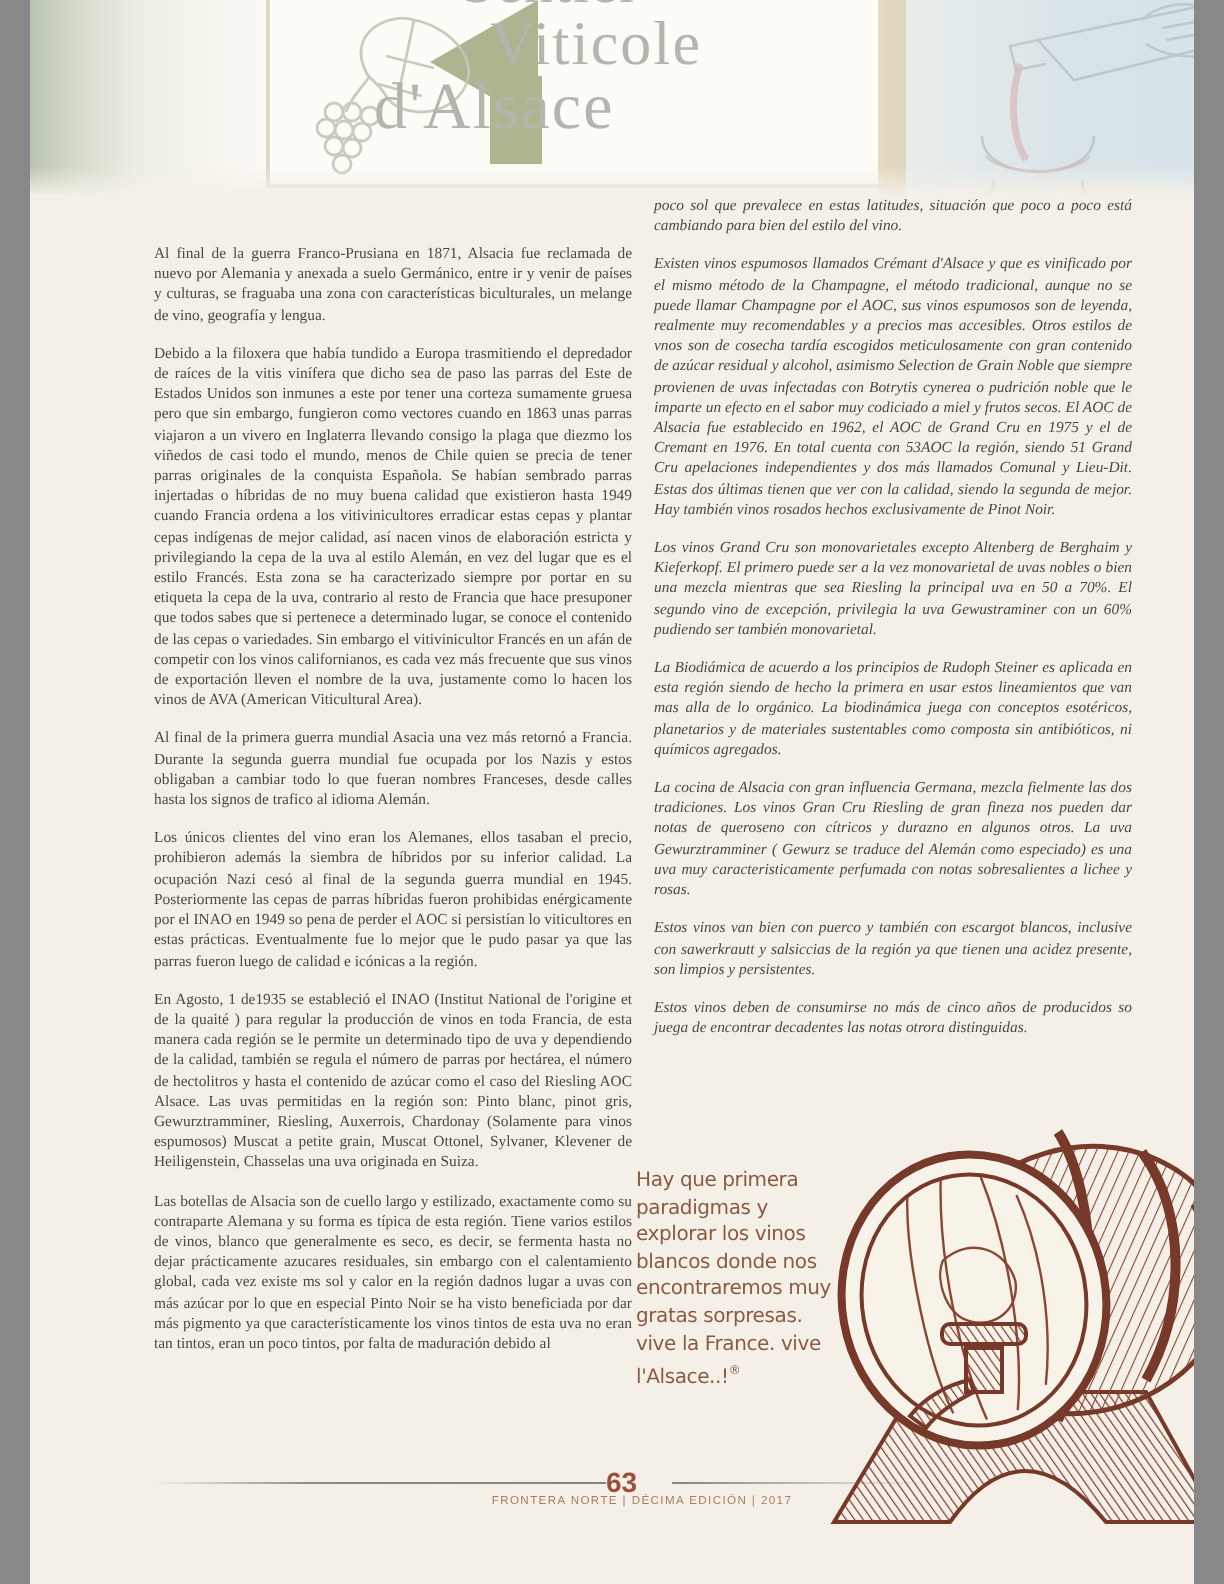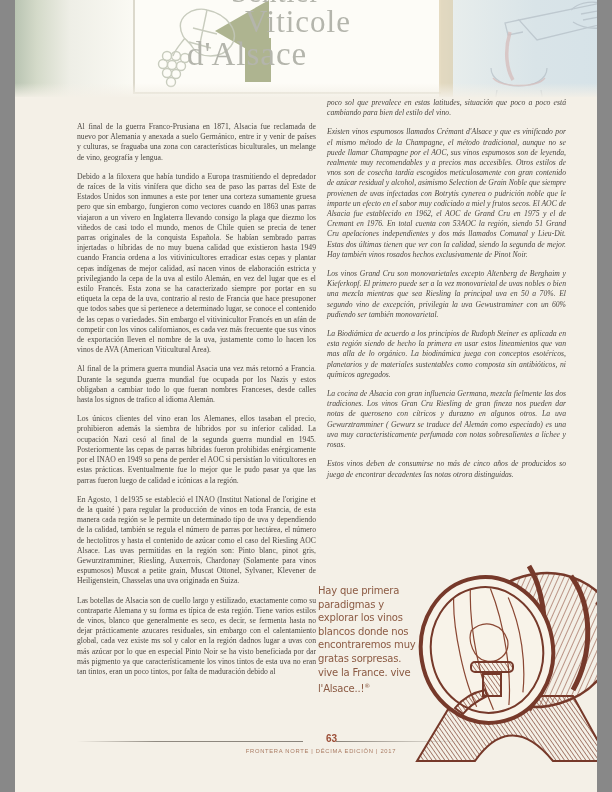--- a/index.html
+++ b/index.html
@@ -47,22 +47,22 @@
   
   .barrel{position:absolute;left:386px;top:558px;}
 
   
   .rule{position:absolute;top:741px;height:1px;}
   .rule-left{left:62px;width:226px;
     background:linear-gradient(90deg,rgba(110,104,95,0),rgba(110,104,95,.75) 35%,rgba(110,104,95,.8));}
   .rule-right{left:321px;width:138px;
     background:linear-gradient(90deg,rgba(110,104,95,.8),rgba(110,104,95,0) 95%);}
   .page-number{
-    position:absolute;top:733px;left:288px;width:34px;text-align:right;
-    font-family:"Liberation Sans",sans-serif;font-weight:bold;font-size:10px;color:#9c4f38;
+    position:absolute;top:733px;left:288px;width:34px;text-align:left;
+    font-family:"Liberation Sans",sans-serif;font-weight:bold;font-size:14px;color:#9c4f38;
   }
   .credit{
     position:absolute;top:748px;left:62px;width:488px;text-align:center;
     font-family:"Liberation Sans",sans-serif;font-size:5.8px;letter-spacing:.7px;color:#a97b63;
   }
 </style>
 </head>
 <body>
 
 <div class="page">
@@ -111,20 +111,21 @@
     <p>Los únicos clientes del vino eran los Alemanes, ellos tasaban el precio, prohibieron además la siembra de híbridos por su inferior calidad. La ocupación Nazi cesó al final de la segunda guerra mundial en 1945. Posteriormente  las cepas de parras híbridas fueron prohibidas enérgicamente por el INAO en 1949 so pena de perder el AOC si persistían lo viticultores en estas prácticas. Eventualmente fue lo mejor que le pudo pasar ya que las parras fueron luego de calidad e icónicas a la región.</p>
     <p>En Agosto, 1 de1935 se estableció el INAO (Institut National de l'origine et de la quaité ) para regular la producción de vinos en toda Francia, de esta manera cada región se le permite un determinado tipo de uva y dependiendo de la calidad, también se regula el número de parras por hectárea, el número de hectolitros y hasta el contenido de azúcar como el caso del Riesling AOC Alsace. Las uvas permitidas en la región son: Pinto blanc, pinot gris, Gewurztramminer, Riesling, Auxerrois, Chardonay (Solamente para vinos espumosos) Muscat a petite grain, Muscat Ottonel,  Sylvaner, Klevener de Heiligenstein, Chasselas una uva originada en Suiza.</p>
     <p>Las botellas de Alsacia son de cuello largo y estilizado, exactamente como su contraparte Alemana y su forma es típica de esta región. Tiene varios estilos de vinos, blanco que generalmente es seco, es decir, se fermenta hasta no dejar prácticamente azucares residuales, sin embargo con el calentamiento global, cada vez existe ms sol y calor en la región dadnos lugar a uvas con más azúcar por lo que en especial Pinto Noir se ha visto beneficiada por dar más pigmento ya que característicamente los vinos tintos de esta uva no eran tan tintos, eran un poco tintos, por falta de maduración debido al</p>
   </div>
   <div class="col col-right">
     <p>poco sol que prevalece en estas latitudes, situación que poco a poco está cambiando para bien del estilo del vino.</p>
     <p>Existen vinos espumosos llamados Crémant d'Alsace y que es vinificado por el mismo método de la Champagne, el método tradicional, aunque no se puede llamar Champagne por el AOC, sus vinos espumosos son de leyenda, realmente muy recomendables y a precios mas accesibles. Otros estilos de vnos son de cosecha tardía escogidos meticulosamente con gran contenido de azúcar residual y alcohol, asimismo Selection de Grain Noble que siempre provienen de uvas infectadas con Botrytis cynerea o pudrición noble que le imparte un efecto en el sabor muy codiciado a miel y frutos secos. El AOC de Alsacia fue establecido en 1962, el AOC de Grand Cru en 1975 y el de Cremant en 1976. En total cuenta con 53AOC la región, siendo 51 Grand Cru apelaciones independientes y dos más llamados Comunal y Lieu-Dit. Estas dos últimas tienen que ver con la calidad, siendo la segunda de mejor. Hay también vinos rosados hechos exclusivamente de Pinot Noir.</p>
     <p>Los vinos Grand Cru son monovarietales excepto Altenberg de Berghaim y Kieferkopf. El primero puede ser a la vez monovarietal de uvas nobles o bien una mezcla mientras que sea Riesling la principal uva en 50 a 70%. El segundo vino de excepción,  privilegia la uva Gewustraminer con un 60% pudiendo ser también monovarietal.</p>
     <p>La Biodiámica de acuerdo a los principios de Rudoph Steiner es aplicada en esta región siendo de hecho la primera en usar estos lineamientos que van mas alla de lo orgánico. La biodinámica juega con conceptos esotéricos, planetarios y de materiales sustentables como composta sin antibióticos, ni químicos agregados.</p>
     <p>La cocina de Alsacia con gran influencia Germana, mezcla fielmente las dos tradiciones. Los vinos Gran Cru Riesling de gran fineza nos pueden dar notas de queroseno con cítricos y durazno en algunos otros. La uva Gewurztramminer ( Gewurz se traduce del Alemán como especiado) es una uva muy caracteristicamente perfumada con notas sobresalientes a lichee y rosas.</p>
+    <p>Estos vinos van bien con puerco y también con escargot blancos, inclusive con sawerkrautt y salsiccias de la región ya que tienen una acidez presente, son limpios y persistentes.</p>
     <p>Estos vinos deben de consumirse no más de cinco años de producidos so juega de encontrar decadentes las notas otrora distinguidas.</p>
   </div>
 
   <div class="quote"><span>Hay que primera paradigmas y explorar los vinos blancos donde nos encontraremos muy gratas sorpresas. vive la France. vive l'Alsace..!</span><sup>®</sup></div>
 
   <svg class="barrel" width="216" height="210" viewBox="0 0 216 210">
     <defs>
       <pattern id="hatch" width="5" height="5" patternUnits="userSpaceOnUse" patternTransform="rotate(40)">
         <line x1="0" y1="0" x2="0" y2="5" stroke="#8a4733" stroke-width="1.1"></line>
       </pattern>

